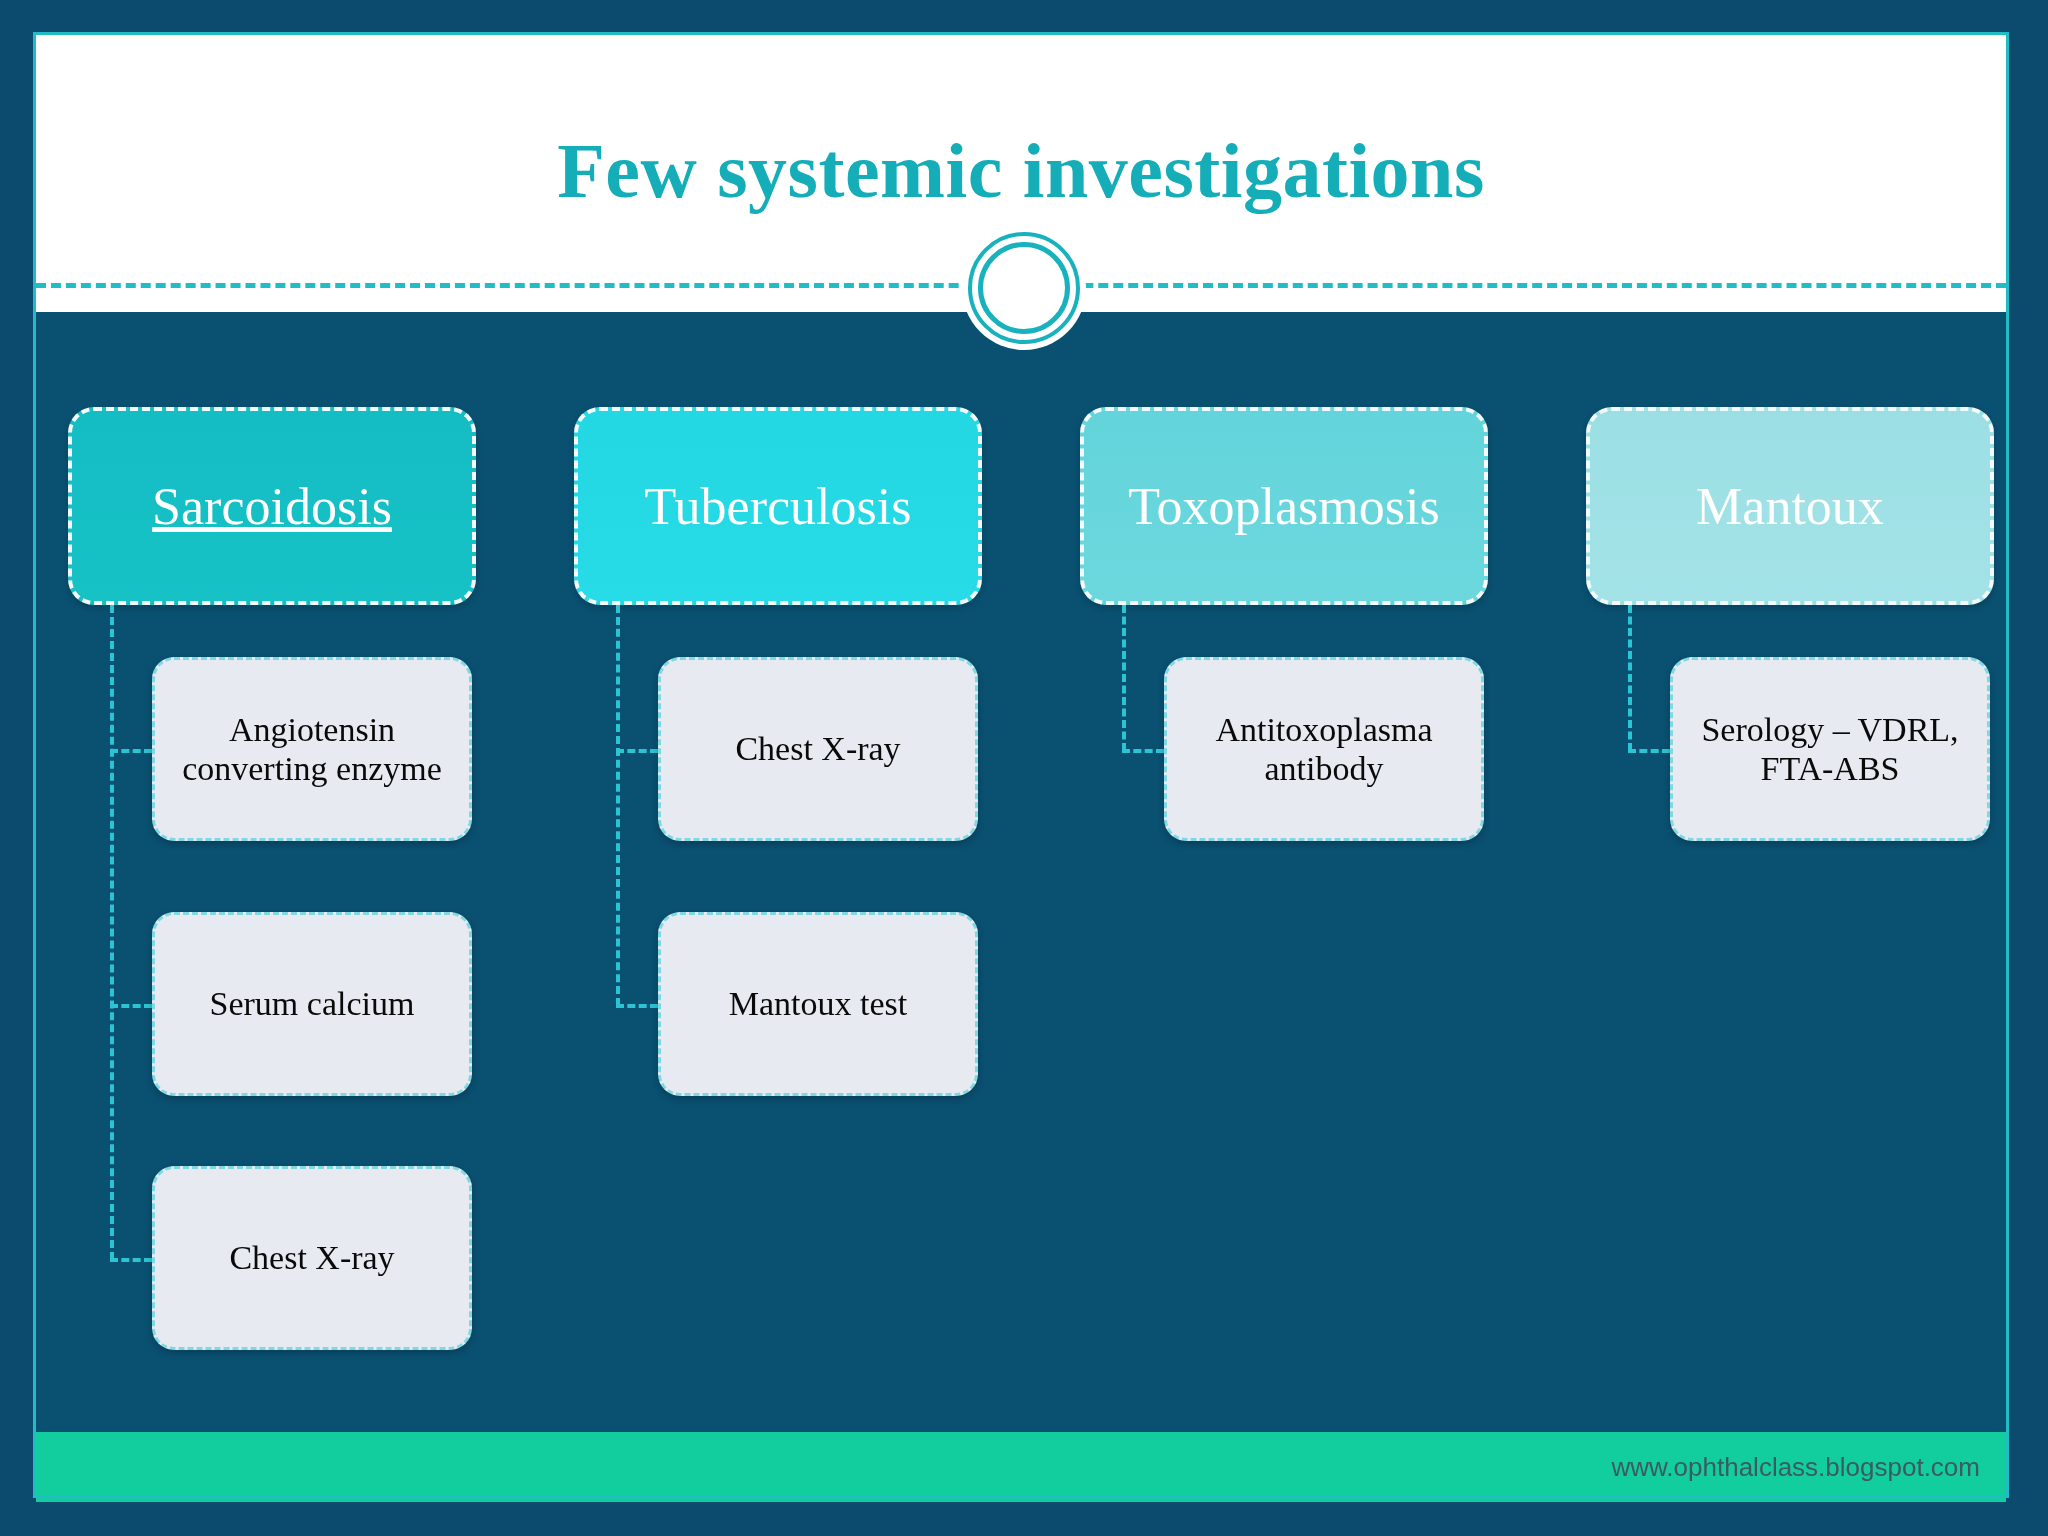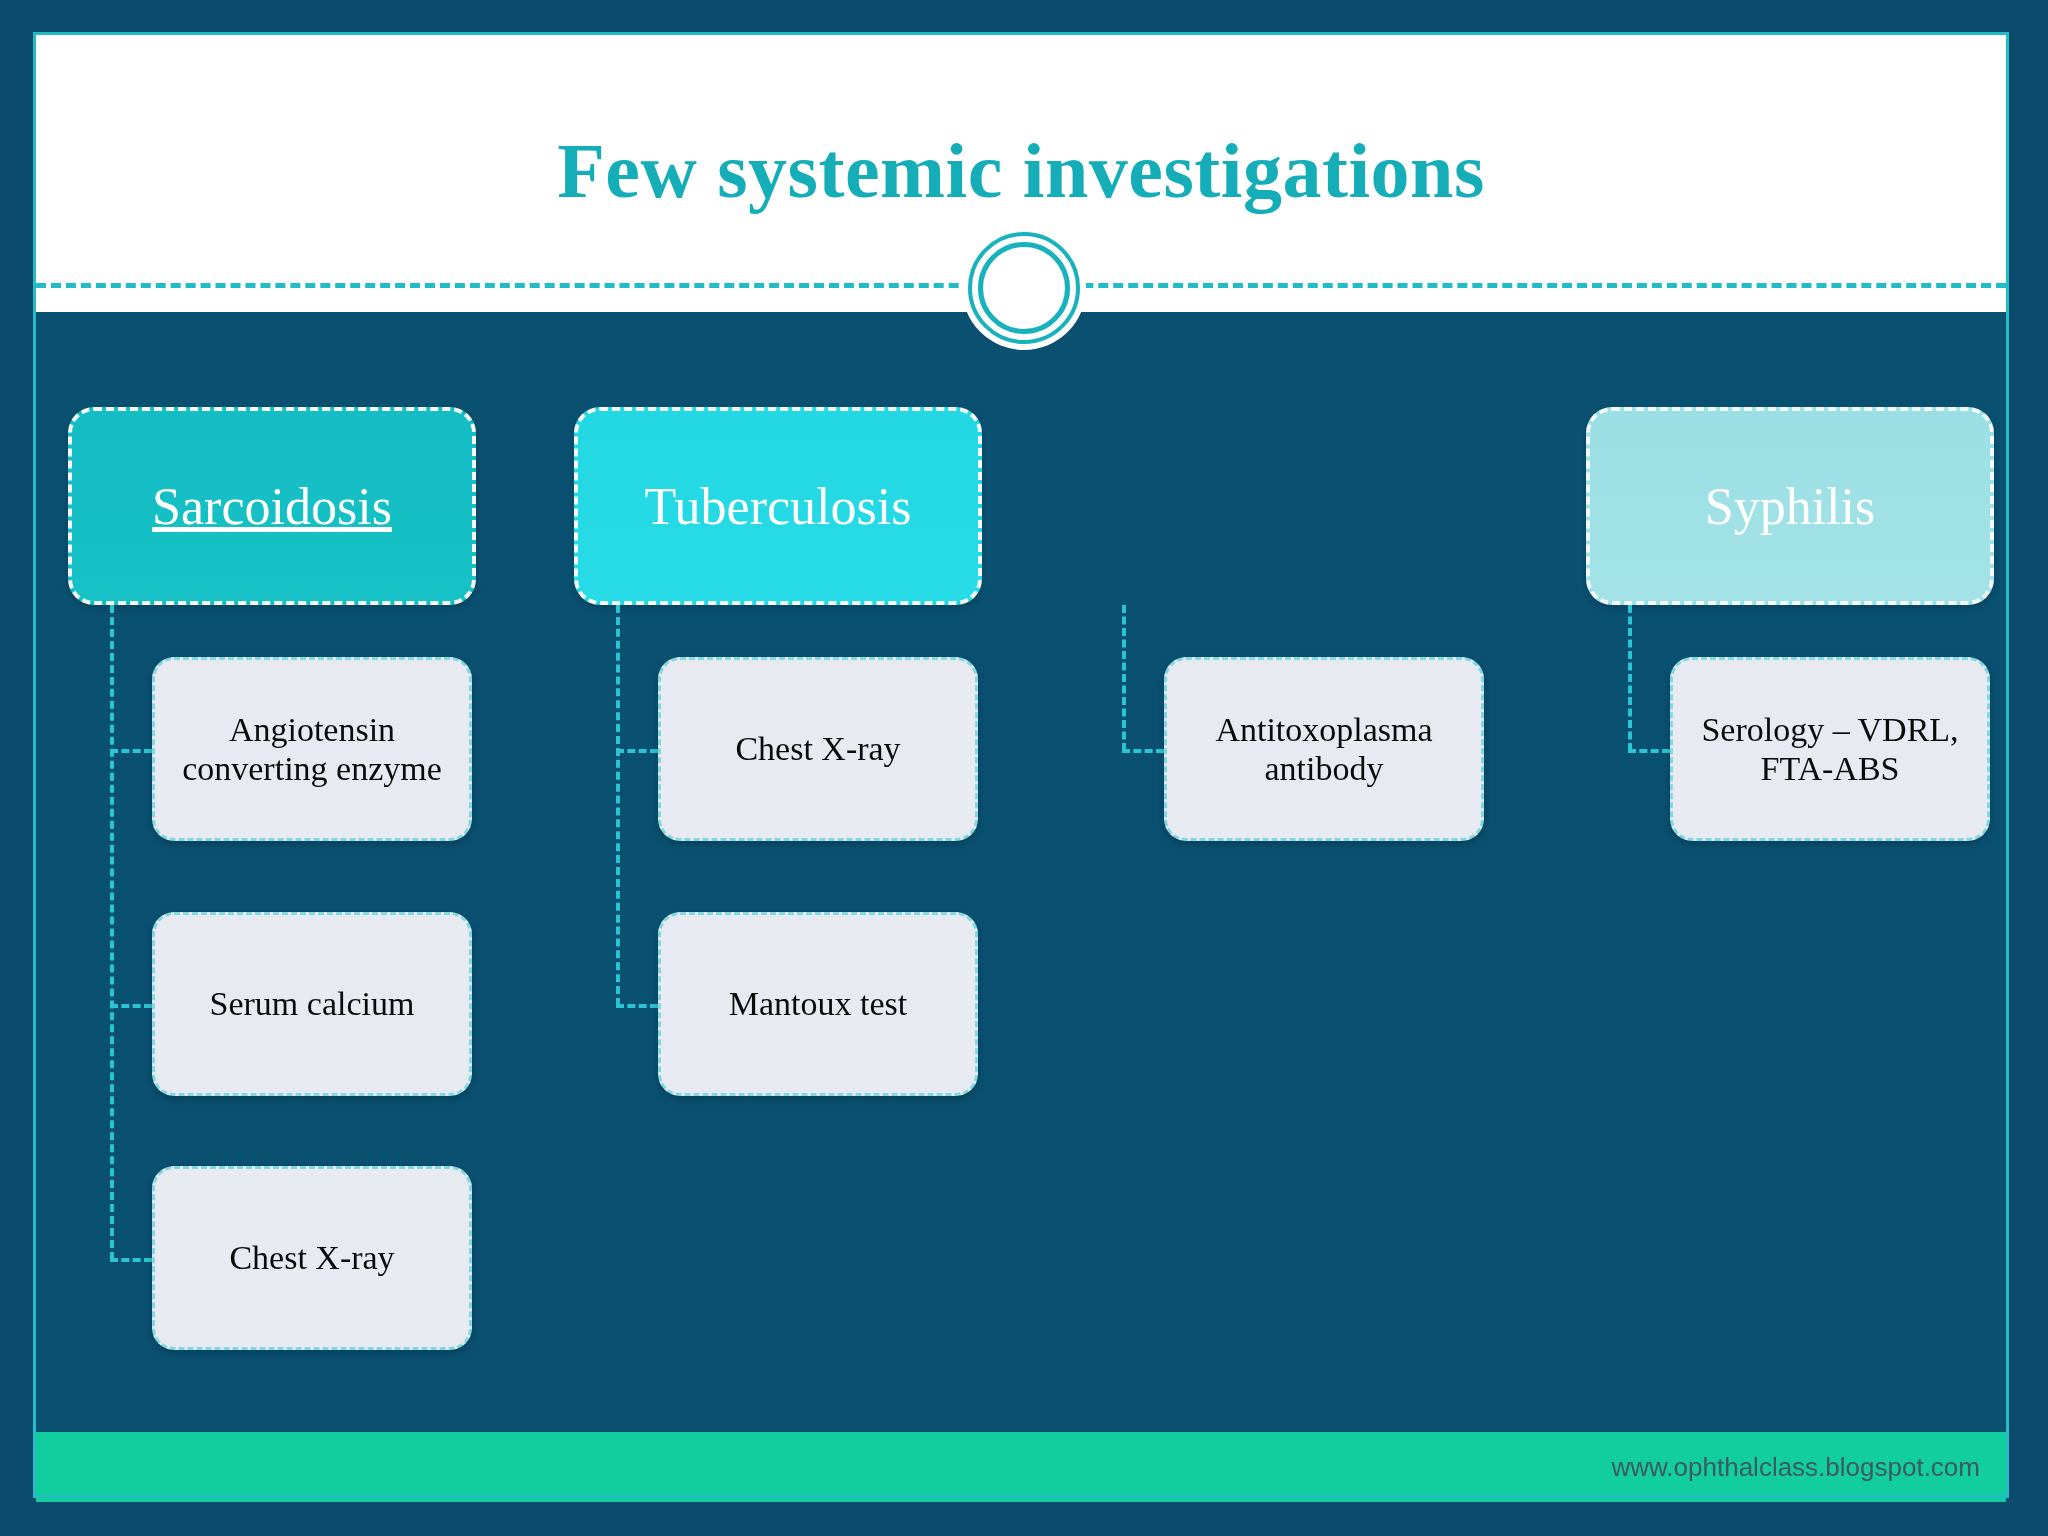--- a/index.html
+++ b/index.html
@@ -101,28 +101,31 @@
   <div class="vline" style="left:616px;top:605px;height:401px;"></div>
   <div class="hline" style="left:616px;top:749px;width:42px;"></div>
   <div class="hline" style="left:616px;top:1004px;width:42px;"></div>
   <div class="leaf-box" style="left:658px;top:657px;">
     <span>Chest X-ray</span>
   </div>
   <div class="leaf-box" style="left:658px;top:912px;text-align:center;">
     <span>Mantoux test</span>
   </div>
 
+  <div class="head-box hb2">
+    <span>Toxoplasmosis</span>
+  </div>
   <div class="vline" style="left:1122px;top:605px;height:146px;"></div>
   <div class="hline" style="left:1122px;top:749px;width:42px;"></div>
   <div class="leaf-box" style="left:1164px;top:657px;">
     <span>Antitoxoplasma antibody</span>
   </div>
 
   <div class="head-box hb3">
-    <span>Syphilis</span>
+    <span>Mantoux</span>
   </div>
   <div class="vline" style="left:1628px;top:605px;height:146px;"></div>
   <div class="hline" style="left:1628px;top:749px;width:42px;"></div>
   <div class="leaf-box" style="left:1670px;top:657px;">
     <span>Serology – VDRL, FTA-ABS</span>
   </div>
 
   <div class="footer">
     <span class="footer-url">www.ophthalclass.blogspot.com</span>
   </div>

